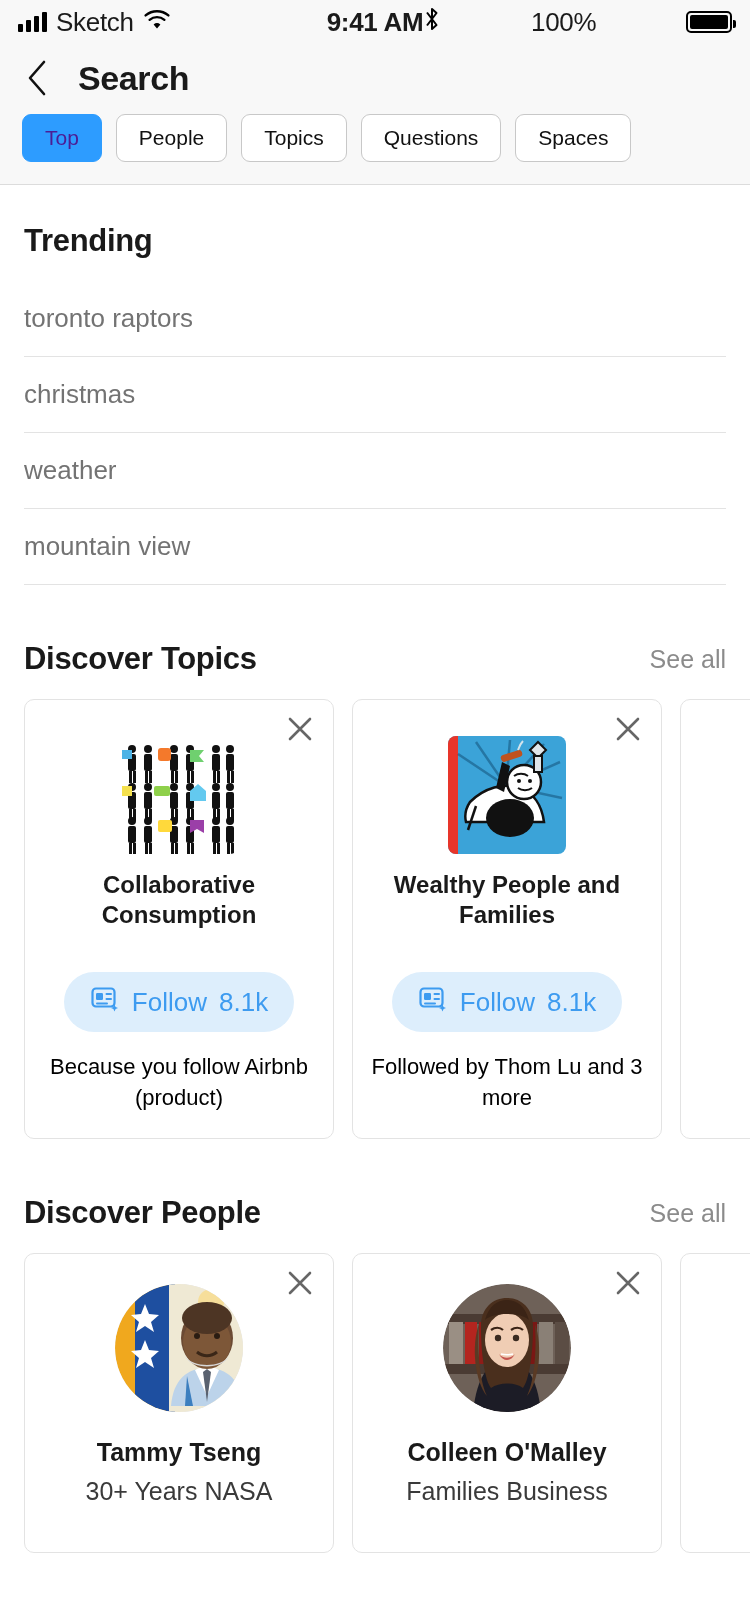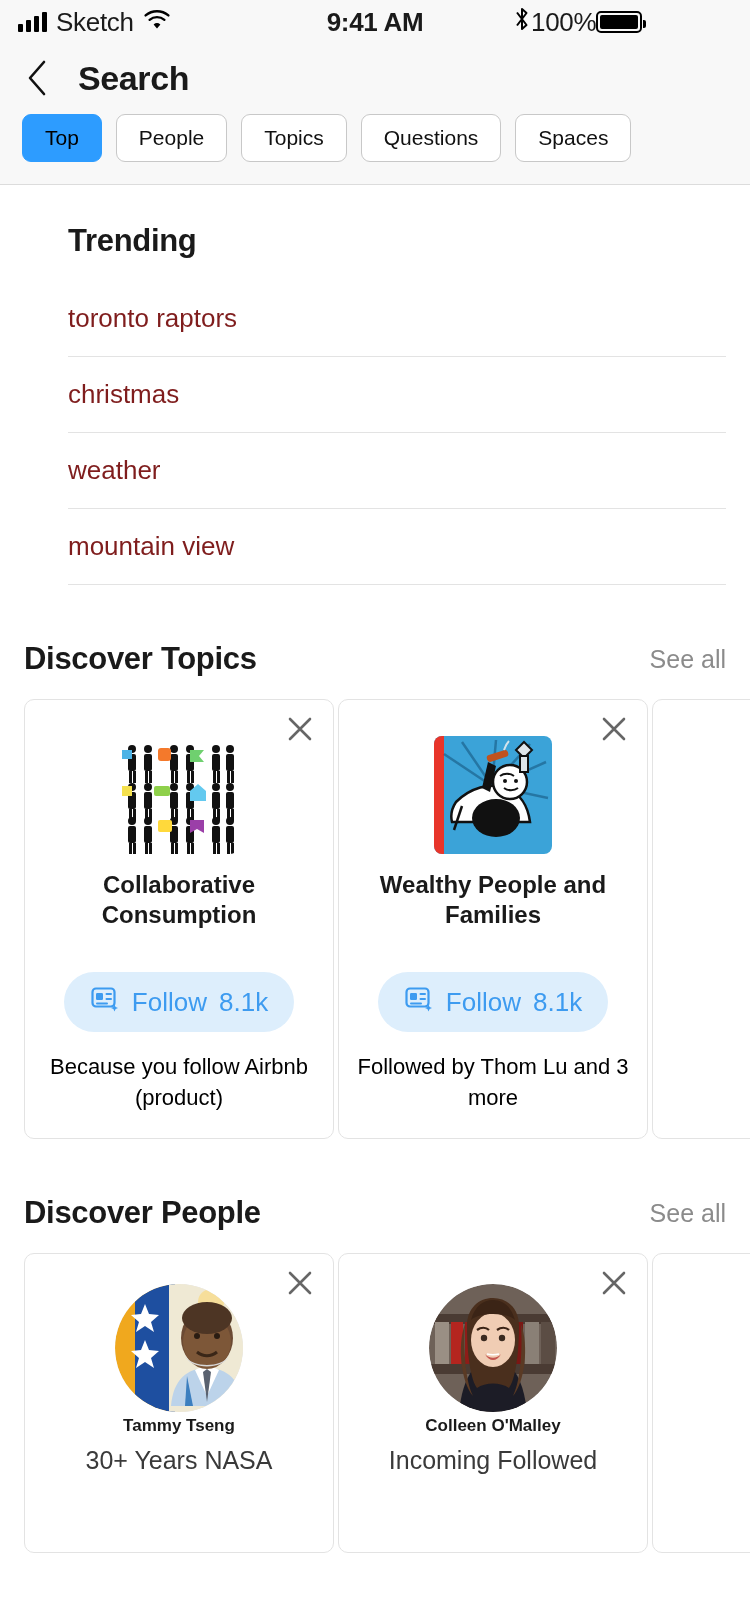--- a/index.html
+++ b/index.html
@@ -13,21 +13,21 @@
   }
 
   
   .statusbar{
     height:44px; display:flex; align-items:center;
     padding:0 18px; background:#f8f8f8;
     font-size:26px; font-weight:600; letter-spacing:-0.3px;
   }
   .sb-left{ display:flex; align-items:center; gap:9px; flex:1; }
   .sb-center{ flex:0 0 auto; font-size:26px; font-weight:600; }
-  .sb-right{ display:flex; align-items:center; flex:1; justify-content:center; }
+  .sb-right{ display:flex; align-items:center; flex:1; justify-content:space-between; }
   .bars{ display:flex; align-items:flex-end; gap:3px; height:20px; }
   .bars i{ display:block; width:5px; background:#000; border-radius:1px; }
   .bars i:nth-child(1){ height:8px; }
   .bars i:nth-child(2){ height:12px; }
   .bars i:nth-child(3){ height:16px; }
   .bars i:nth-child(4){ height:20px; }
   .carrier{ font-size:26px; font-weight:500; }
   .battpct{ font-size:26px; font-weight:500; }
   .batt{
     width:46px; height:22px; border:2px solid #000; border-radius:5px;
@@ -58,46 +58,46 @@
     display:flex; gap:14px;
     padding:14px 22px 22px 22px;
     border-bottom:1px solid #dcdcdc;
   }
   .tab{
     border:1px solid #c8c8c8; border-radius:9px;
     background:#ffffff; color:#111;
     font-size:21px; padding:11px 22px;
     white-space:nowrap; cursor:pointer;
   }
-  .tab.active{ background:#2d9cff; border-color:#2d9cff; color:#000000; }
+  .tab.active{ background:#2d9cff; border-color:#2d9cff; color:#4c1d95; }
 
   
   .content{ background:#fff; padding:0; }
 
   .section-title{
     font-size:31px; font-weight:bold; letter-spacing:-0.3px; color:#1a1a1a;
   }
-  .trending-wrap{ padding:38px 24px 0 24px;margin-left:44px; }
+  .trending-wrap{ padding:38px 24px 0 24px; }
   .trend-list{ margin-top:22px; }
   .trend-item{
-    font-size:26px; color:#7f1d1d;
+    font-size:26px; color:#737373;
     padding:22px 0 22px 0;
     border-bottom:1px solid #e3e3e3;
     cursor:pointer;
   }
 
   .sec-head{
     display:flex; align-items:center; justify-content:space-between;
     padding:0 24px; margin-top:56px;
   }
   .see-all{ font-size:25px; color:#8b8b8b; cursor:pointer; }
 
   
   .rail{
-    display:flex; gap:4px;
+    display:flex; gap:18px;
     padding:22px 24px 0 24px;
     overflow:hidden;
   }
   .card{
     flex:0 0 310px; width:310px;
     border:1px solid #e3e3e3; border-radius:10px;
     background:#fff; position:relative;
     padding:26px 18px 24px 18px;
     display:flex; flex-direction:column; align-items:center;
   }
@@ -130,22 +130,22 @@
     font-size:22px; color:#000000; text-align:center; line-height:1.4;
   }
 
   
   .people-card{ height:300px; padding-top:30px; }
   .avatar{
     width:128px; height:128px; border-radius:50%;
     overflow:hidden; flex:0 0 auto; background:#ddd;
   }
   .person-name{
-    font-size:17px; font-weight:bold; text-align:center;
-    margin-top:4px; color:#1a1a1a;
+    font-size:25px; font-weight:bold; text-align:center;
+    margin-top:26px; color:#1a1a1a;
   }
   .person-bio{
     font-size:25px; color:#3a3a3a; text-align:center;
     line-height:1.35; margin-top:8px;
   }
   .people-rail{ padding-bottom:0; }
 </style>
 </head>
 <body>
 
@@ -475,21 +475,21 @@
             <path d="M92 40c2 34-2 60-8 72 12-14 16-50 8-72z" fill="#5a3a24"></path>
             <circle cx="55" cy="54" r="3.2" fill="#3a2a20"></circle>
             <circle cx="73" cy="54" r="3.2" fill="#3a2a20"></circle>
             <path d="M48 46c4-3 9-3 12 0M68 46c4-3 9-3 12 0" stroke="#3b2416" stroke-width="2.2" fill="none"></path>
             <path d="M56 70c4 5 12 5 16 0 -4 8-12 8-16 0z" fill="#c4554f"></path>
             <path d="M58 70c4 1 8 1 12 0" stroke="#fff" stroke-width="1.6" fill="none"></path>
           </g>
         </svg>
       </div>
       <div class="person-name">Colleen O'Malley</div>
-      <div class="person-bio">Incoming Followed</div>
+      <div class="person-bio">Families Business</div>
     </div>
 
     <div class="card people-card">
 
       <div class="person-name"></div>
       <div class="person-bio"></div>
     </div>
   </div>
 
 </div>

